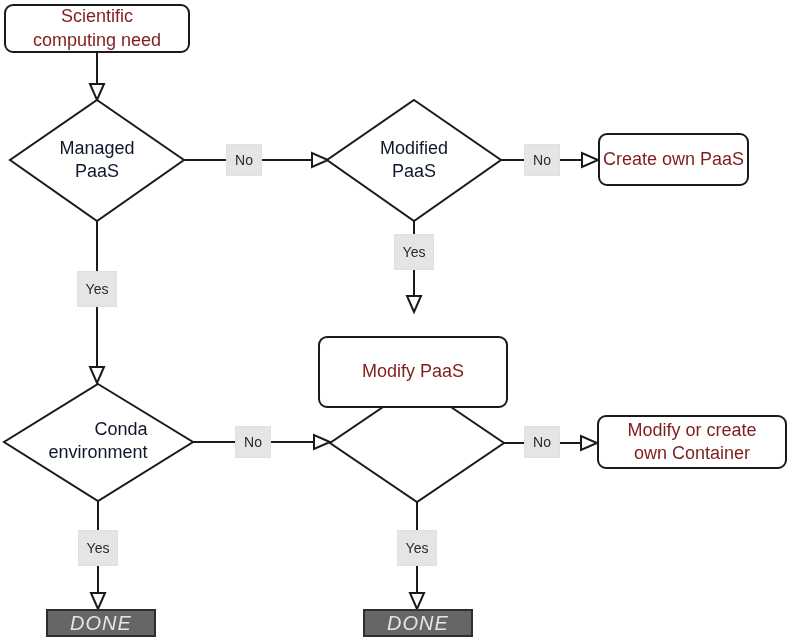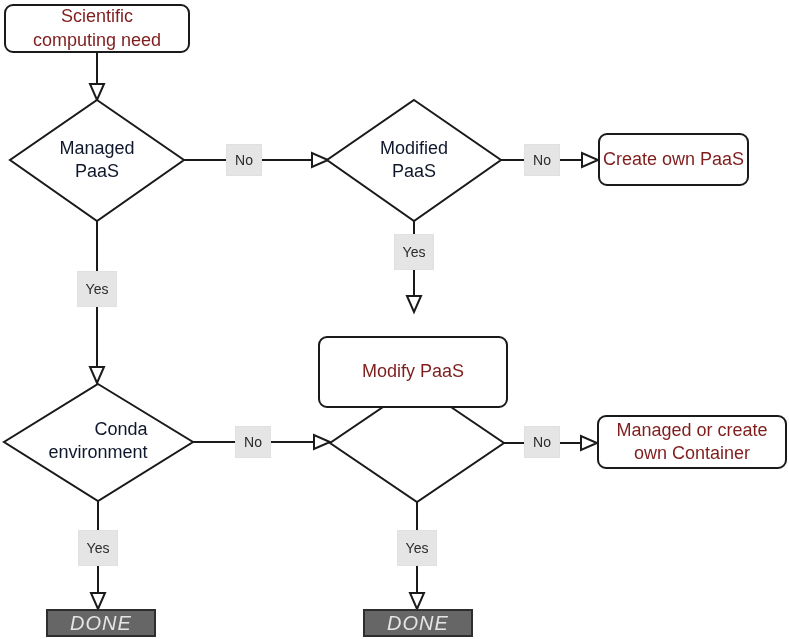--- a/index.html
+++ b/index.html
@@ -123,21 +123,21 @@
     <polygon class="diamond" points="417,384 504,443 417,502 330,443"></polygon>
   </svg>
 
   <div class="rect-node" style="left:4px; top:4px; width:186px; height:49px;">Scientific
 computing need</div>
 
   <div class="rect-node" style="left:598px; top:133px; width:151px; height:53px;">Create own PaaS</div>
 
   <div class="rect-node" style="left:318px; top:312px; width:190px; height:72px;margin-top:24px;">Modify PaaS</div>
 
-  <div class="rect-node" style="left:597px; top:415px; width:190px; height:54px;">Managed or create
+  <div class="rect-node" style="left:597px; top:415px; width:190px; height:54px;">Modify or create
 own Container</div>
 
   <div class="node-label" style="left:17px; top:130px; width:160px; height:60px;">Managed
 PaaS</div>
 
   <div class="node-label" style="left:334px; top:130px; width:160px; height:60px;">Modified
 PaaS</div>
 
   <div class="node-label" style="left:18px; top:411px; width:160px; height:60px;text-align:right;">Conda
 environment</div>

